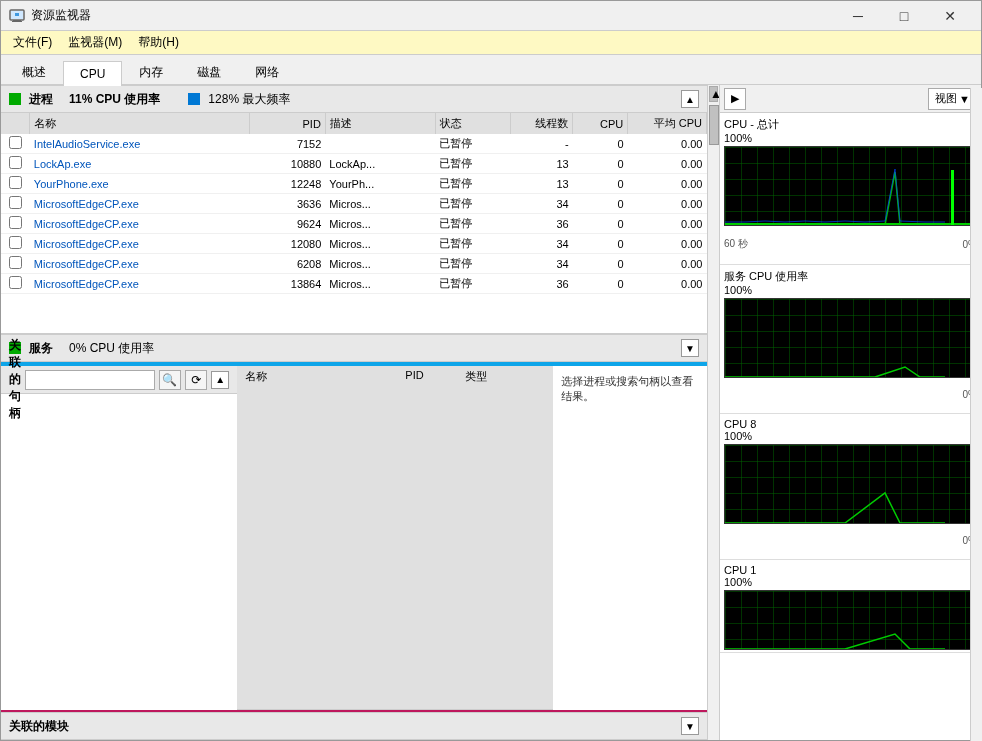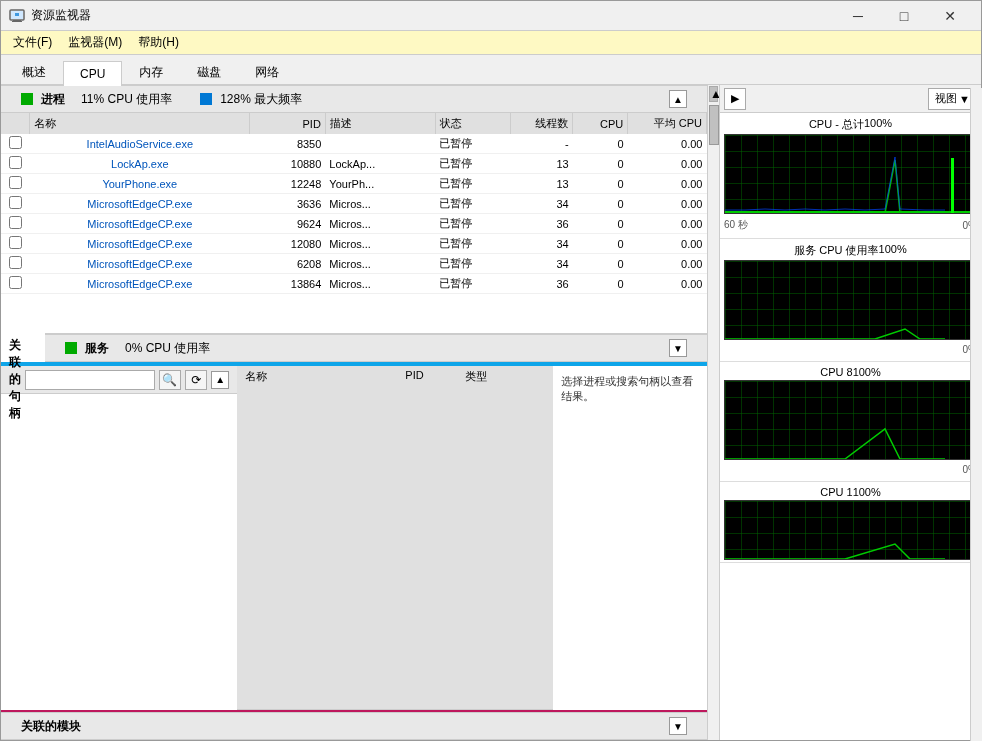--- a/index.html
+++ b/index.html
@@ -105,21 +105,21 @@
     }
     
     .section-header {
       background: #e8e8e8;
       border-top: 1px solid #ccc;
       border-bottom: 1px solid #ccc;
       height: 28px;
       display: flex;
       align-items: center;
       justify-content: space-between;
-      padding: 0 20px;
+      padding: 0 8px;
       cursor: pointer;
     }
     .section-header-left {
       display: flex;
       align-items: center;
       gap: 8px;
       font-weight: bold;
       font-size: 12px;
     }
     .section-header-right {
@@ -187,25 +187,24 @@
       text-overflow: ellipsis;
     }
     .checkbox-col { width: 20px; text-align: center; }
     .name-col { width: 160px; }
     .pid-col { width: 55px; text-align: right; }
     .desc-col { width: 80px; }
     .state-col { width: 55px; }
     .threads-col { width: 45px; text-align: right; }
     .cpu-col { width: 40px; text-align: right; }
     .avgcpu-col { width: 55px; text-align: right; }
-    .blue-text { color: #0055bb; text-align: center; }
+    .blue-text { color: #0055bb; }
     
     .services-section {
       border-top: 1px solid #ccc;
-      margin-left: 44px;
     }
     
     .handles-section {
       border-top: 4px solid #0ea5e9;
       display: flex;
       flex: 1;
     }
     .handles-header {
       background: #e8e8e8;
       height: 28px;
@@ -287,27 +286,28 @@
     }
     .chart-section {
       padding: 2px 4px;
       border-bottom: 1px solid #ddd;
     }
     .chart-label {
       display: flex;
       justify-content: center;
       font-size: 11px;
       padding: 2px 0;
+      flex-direction: column;
     }
     .chart-bottom-label {
       display: flex;
       justify-content: space-between;
       font-size: 10px;
       color: #555;
-      padding: 4px 0;
+      padding: 11px 0;
       align-items: center;
     }
     
     .monitor-chart {
       width: 100%;
       height: 80px;
       background: #000;
       position: relative;
       border: 1px solid #333;
     }
@@ -390,21 +390,21 @@
   </div>
 
   <div class="main-content">
 
     <div class="left-panel">
 
       <div class="section-header">
         <div class="section-header-left">
           <span class="green-square"></span>
           <span>进程</span>
-          <span style="font-weight:normal; margin-left:8px;">11% CPU 使用率</span>
+          <span style="font-weight:bold; margin-left:8px;">11% CPU 使用率</span>
           <span class="blue-square" style="margin-left:20px;"></span>
           <span style="font-weight:normal; margin-left:0;">128% 最大频率</span>
         </div>
         <div class="section-header-right">
           <div class="expand-btn">▲</div>
         </div>
       </div>
 
       <div class="process-section" style="height:220px;">
         <div class="table-wrapper">
@@ -418,21 +418,21 @@
                 <th class="state-col">状态</th>
                 <th class="threads-col">线程数</th>
                 <th class="cpu-col">CPU</th>
                 <th class="avgcpu-col">平均 CPU</th>
               </tr>
             </thead>
             <tbody id="process-tbody">
             <tr>
       <td class="checkbox-col"><input type="checkbox" style=""></td>
       <td class="name-col blue-text">IntelAudioService.exe</td>
-      <td class="pid-col">8350</td>
+      <td class="pid-col">7152</td>
       <td class="desc-col"></td>
       <td class="state-col">已暂停</td>
       <td class="threads-col">-</td>
       <td class="cpu-col">0</td>
       <td class="avgcpu-col">0.00</td>
     </tr>
                 <tr>
       <td class="checkbox-col"><input type="checkbox" style=""></td>
       <td class="name-col blue-text">LockAp.exe</td>
       <td class="pid-col">10880</td>

